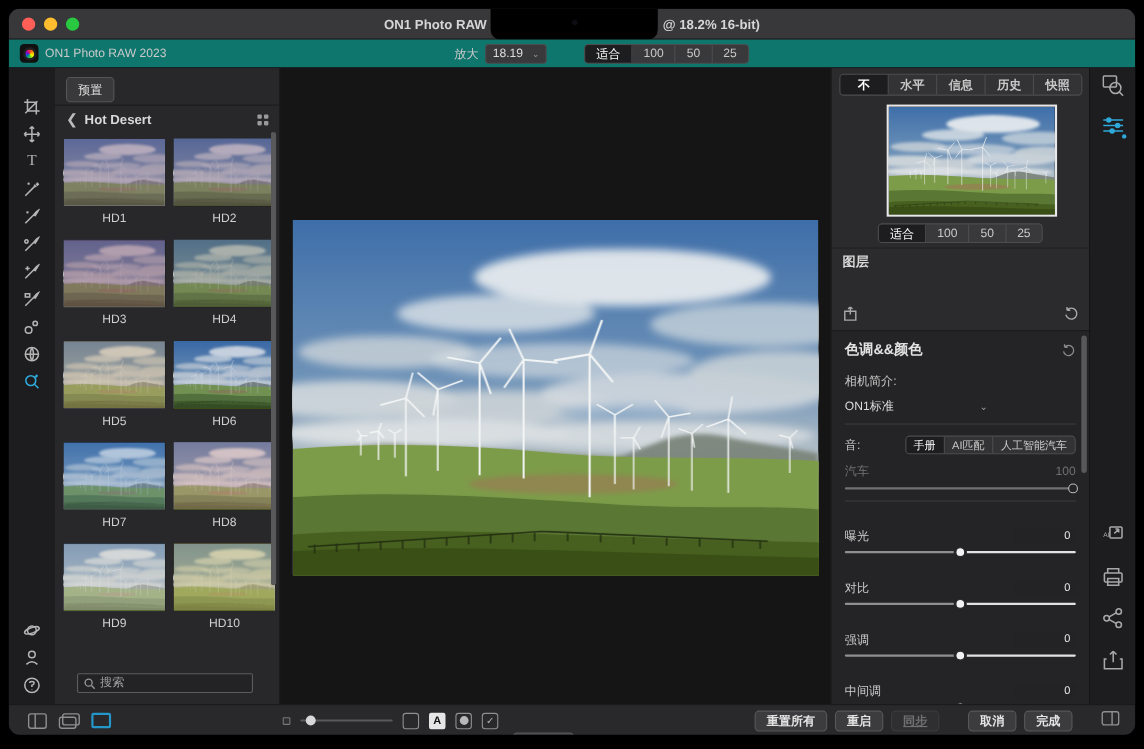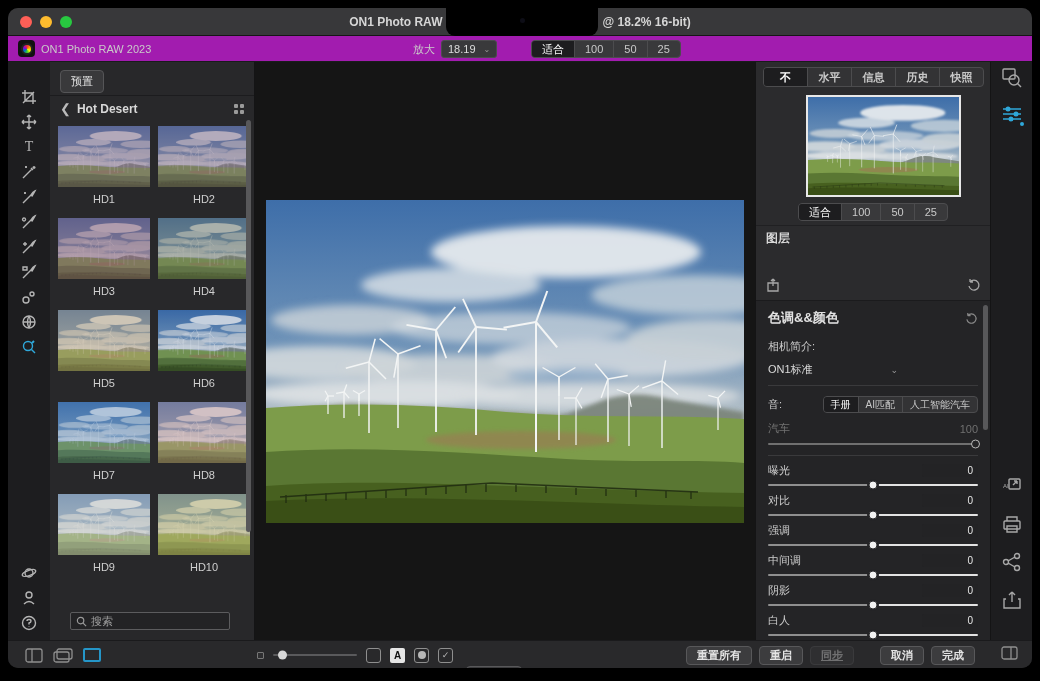--- a/index.html
+++ b/index.html
@@ -9,21 +9,21 @@
   
   .titlebar { position:absolute; left:0; top:0; width:100%; height:28px; background:#38383a; border-bottom:1px solid #161617; }
   .traffic { position:absolute; left:12px; top:8px; display:flex; gap:8px; }
   .traffic span { width:12px; height:12px; border-radius:50%; display:block; }
   .t-close { background:#ff5f57; } .t-min { background:#febc2e; } .t-zoom { background:#28c840; }
   .title-center { position:absolute; left:0; top:0; width:100%; height:28px; display:flex; align-items:center; justify-content:center; gap:0; color:#d6d6d6; font-size:12px; font-weight:bold; }
   .notch { width:152px; height:28px; background:#000; border-radius:0 0 9px 9px; position:relative; margin:0 4px; }
   .notch i { position:absolute; left:50%; top:10px; width:5px; height:5px; margin-left:-2px; border-radius:50%; background:#0d0d16; }
 
   
-  .apptoolbar { position:absolute; left:0; top:28px; width:100%; height:26px; background:#a21caf; border-bottom:1px solid #1a1a1c; }
+  .apptoolbar { position:absolute; left:0; top:28px; width:100%; height:26px; background:#0f766e; border-bottom:1px solid #1a1a1c; }
   .logo { position:absolute; left:10px; top:4px; width:17px; height:17px; border-radius:4px; background:#111; display:flex; align-items:center; justify-content:center; }
   .logo i { width:12px; height:12px; border-radius:50%; background:conic-gradient(#e33,#f90,#ff0,#3c3,#06c,#90c,#e33); display:block; border:2px solid #222; }
   .appname { position:absolute; left:33px; top:7px; font-size:11px; color:#c9c9c9; }
   .zoomctl { position:absolute; left:405px; top:4px; display:flex; align-items:center; gap:6px; }
   .zoomctl .lbl { color:#c9c9c9; font-size:11px; }
   .zoomselect { background:#39393b; border:1px solid #4c4c4e; border-radius:3px; color:#ddd; font-size:11px; padding:1px 6px; display:flex; align-items:center; gap:8px; height:18px; }
   .chev { font-size:8px; color:#9a9a9a; }
   .segwrap { display:flex; border:1px solid #4c4c4e; border-radius:4px; overflow:hidden; background:#39393b; height:18px; }
   .seg-btn { padding:2px 10px; font-size:11px; color:#c9c9c9; border-right:1px solid #4c4c4e; display:flex; align-items:center; cursor:default; }
   .seg-btn:last-child { border-right:none; }
@@ -88,21 +88,21 @@
   .cam-div { margin-top:8px; border-top:1px solid #3a3a3c; }
   .tonerow { margin-top:10px; display:flex; align-items:center; }
   .tonerow .lbl { color:#c9c9c9; font-size:11px; }
   .tonerow .segwrap { margin-left:auto; height:17px; background:#333335;justify-content:space-between; }
   .tonerow .seg-btn { padding:1px 7px; font-size:10px; }
   .autorow { margin-top:8px; display:flex; align-items:center; color:#707070; font-size:11px; }
   .autorow .val { margin-left:auto; }
   .autotrack { margin-top:7px; position:relative; height:2px; background:#707070; border-radius:1px; }
   .autotrack .knob { position:absolute; right:0; top:50%; transform:translate(2px,-50%); width:9px; height:9px; border-radius:50%; background:#242426; border:1.5px solid #b8b8b8; }
   .auto-div { margin-top:10px; border-top:1px solid #3a3a3c; }
-  .srow { margin-top:7px; }
+  .srow { margin-top:24px; }
   .srow .toprow { display:flex; align-items:center; }
   .srow .slabel { color:#cdcdcd; font-size:11px; }
   .srow .sval { margin-left:auto; width:56px; height:13px; background:#232325; border-radius:2px; color:#e8e8e8; font-size:10px; text-align:right; padding:1px 5px 0 0; }
   .strack { margin-top:6px; position:relative; height:2px; background:linear-gradient(to right,#8f8f8f 50%,#e2e2e2 50%); border-radius:1px; }
   .strack .knob { position:absolute; left:50%; top:50%; transform:translate(-50%,-50%); width:9px; height:9px; border-radius:50%; background:#f2f2f2; border:1px solid #2a2a2c; box-shadow:0 0 0 1.5px #242426; }
   .rp-scroll { position:absolute; right:2px; top:243px; width:5px; height:125px; background:#58585a; border-radius:3px; }
 
   
   .rightstrip { position:absolute; left:982px; top:0; width:42px; height:100%; background:#1d1d1f; border-left:1px solid #141415; }
   .rsicon { position:absolute; left:11px; width:20px; height:20px; }

